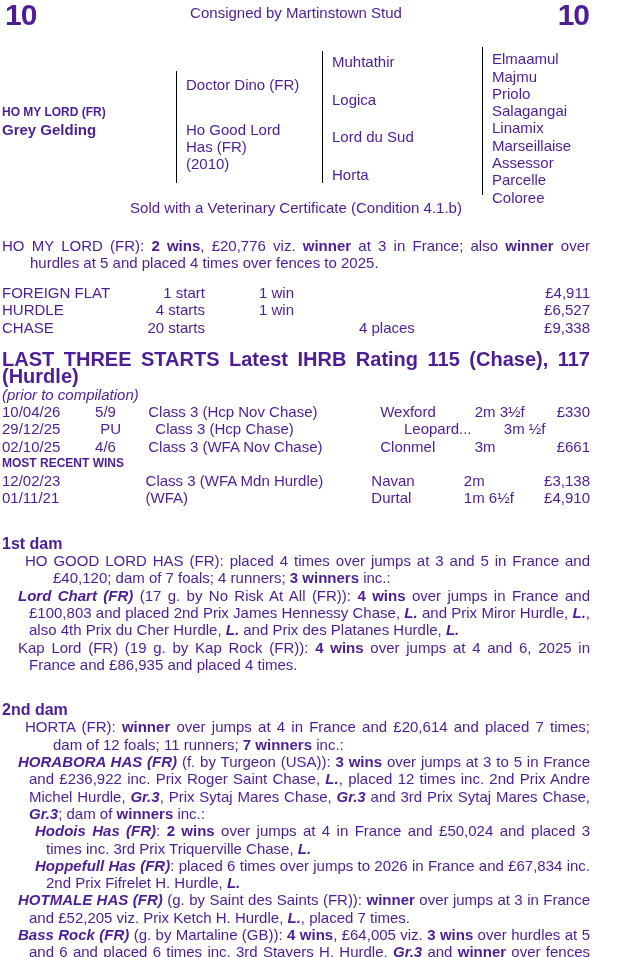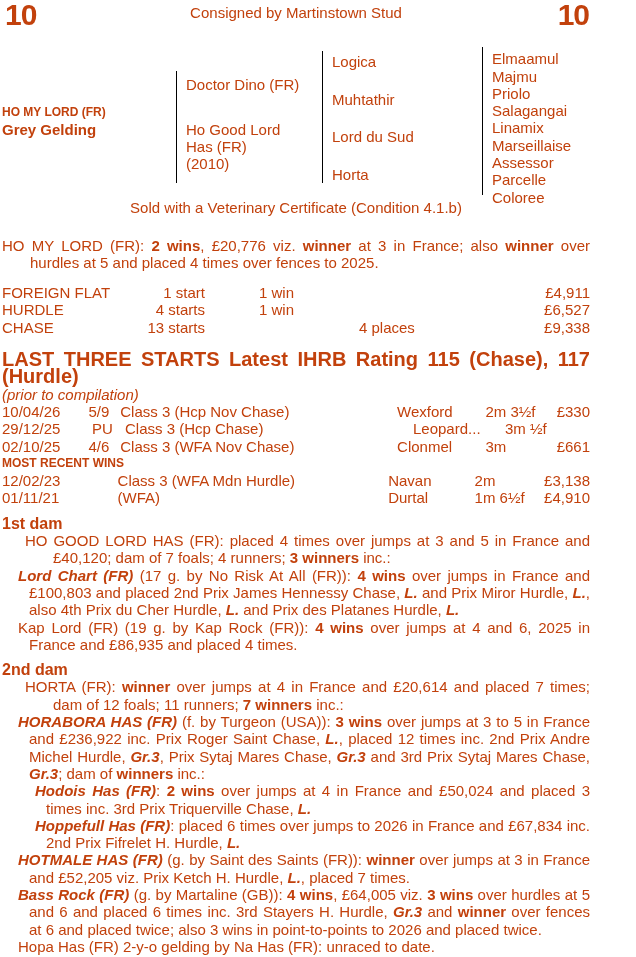--- a/index.html
+++ b/index.html
@@ -1,21 +1,21 @@
 <!DOCTYPE html>
 <html><head>
 <meta charset="utf-8">
 <style>
   html,body{margin:0;padding:0;background:#fff;}
   #page{
     position:relative;
     width:596px;height:957px;
     box-sizing:border-box;
     padding:2px 6px 0 2px;
-    background:#fff;color:#c2410c;
+    background:#fff;color:#4c1d95;
     font-family:"Liberation Sans","DejaVu Sans",sans-serif;
     font-size:15px;line-height:17.3px;
     overflow:hidden;
   }
   .lot{position:absolute;top:0;font-size:30px;font-weight:bold;letter-spacing:-1px;line-height:30px;}
   .lot-left{left:5px;}
   .lot-right{right:7px;}
   .consignor{text-align:center;padding-top:2px;}
 
   
@@ -43,31 +43,31 @@
   .rec{margin-top:13px;}
   .rec-row{display:flex;}
   .rec-cat{width:126px;}
   .rec-starts{width:77px;text-align:right;}
   .rec-wins{width:100px;margin-left:54px;}
   .rec-places{width:122px;}
   .rec-prize{flex:1;text-align:right;}
 
   .lts-head{margin-top:15px;font-weight:bold;font-size:20px;text-align:justify;text-align-last:justify;}
   .lts-note{font-style:italic;}
-  .st-row{display:flex;}
+  .st-row{display:flex;gap:30px;}
   .st-date{width:90px;}
   .st-pos{width:33px;}
   .st-race{width:288px;}
   .st-course{width:92px;}
   .st-dist{width:74px;}
   .st-prize{flex:1;text-align:right;}
 
   .mrw-head{font-weight:bold;font-size:12px;}
 
-  .dam-head{margin-top:8px;font-weight:bold;font-size:16px;}
+  .dam-head{margin-top:28px;font-weight:bold;font-size:16px;}
   .para{text-align:justify;}
   .p0{padding-left:28px;text-indent:-28px;margin-left:23px;}
   .p1{padding-left:27px;text-indent:-11px;}
   .p2{padding-left:44px;text-indent:-11px;}
   .b{font-weight:bold;}
   .bi{font-weight:bold;font-style:italic;}
 </style>
 </head>
 <body>
 
@@ -86,22 +86,22 @@
       <div class="vbar bar2"></div>
       <div class="sire-block">Doctor Dino (FR)</div>
       <div class="dam-block">
         <div>Ho Good Lord</div>
         <div>Has (FR)</div>
         <div>(2010)</div>
       </div>
     </div>
     <div class="ped-col3">
       <div class="vbar bar3"></div>
+      <div>Muhtathir</div>
       <div>Logica</div>
-      <div>Muhtathir</div>
       <div>Lord du Sud</div>
       <div>Horta</div>
     </div>
     <div class="ped-col4">
       <div class="vbar bar4"></div>
       <div>Elmaamul</div>
       <div>Majmu</div>
       <div>Priolo</div>
       <div>Salagangai</div>
       <div>Linamix</div>
@@ -125,21 +125,21 @@
     </div>
     <div class="rec-row">
       <div class="rec-cat">HURDLE</div>
       <div class="rec-starts">4 starts</div>
       <div class="rec-wins">1 win</div>
       <div class="rec-places"></div>
       <div class="rec-prize">£6,527</div>
     </div>
     <div class="rec-row">
       <div class="rec-cat">CHASE</div>
-      <div class="rec-starts">13 starts</div>
+      <div class="rec-starts">20 starts</div>
       <div class="rec-wins"></div>
       <div class="rec-places">4 places</div>
       <div class="rec-prize">£9,338</div>
     </div>
   </div>
 
   <div class="lts-head">LAST THREE STARTS Latest IHRB Rating 115 (Chase), 117 (Hurdle)</div>
   <div class="lts-note">(prior to compilation)</div>
   <div>
     <div class="st-row">

